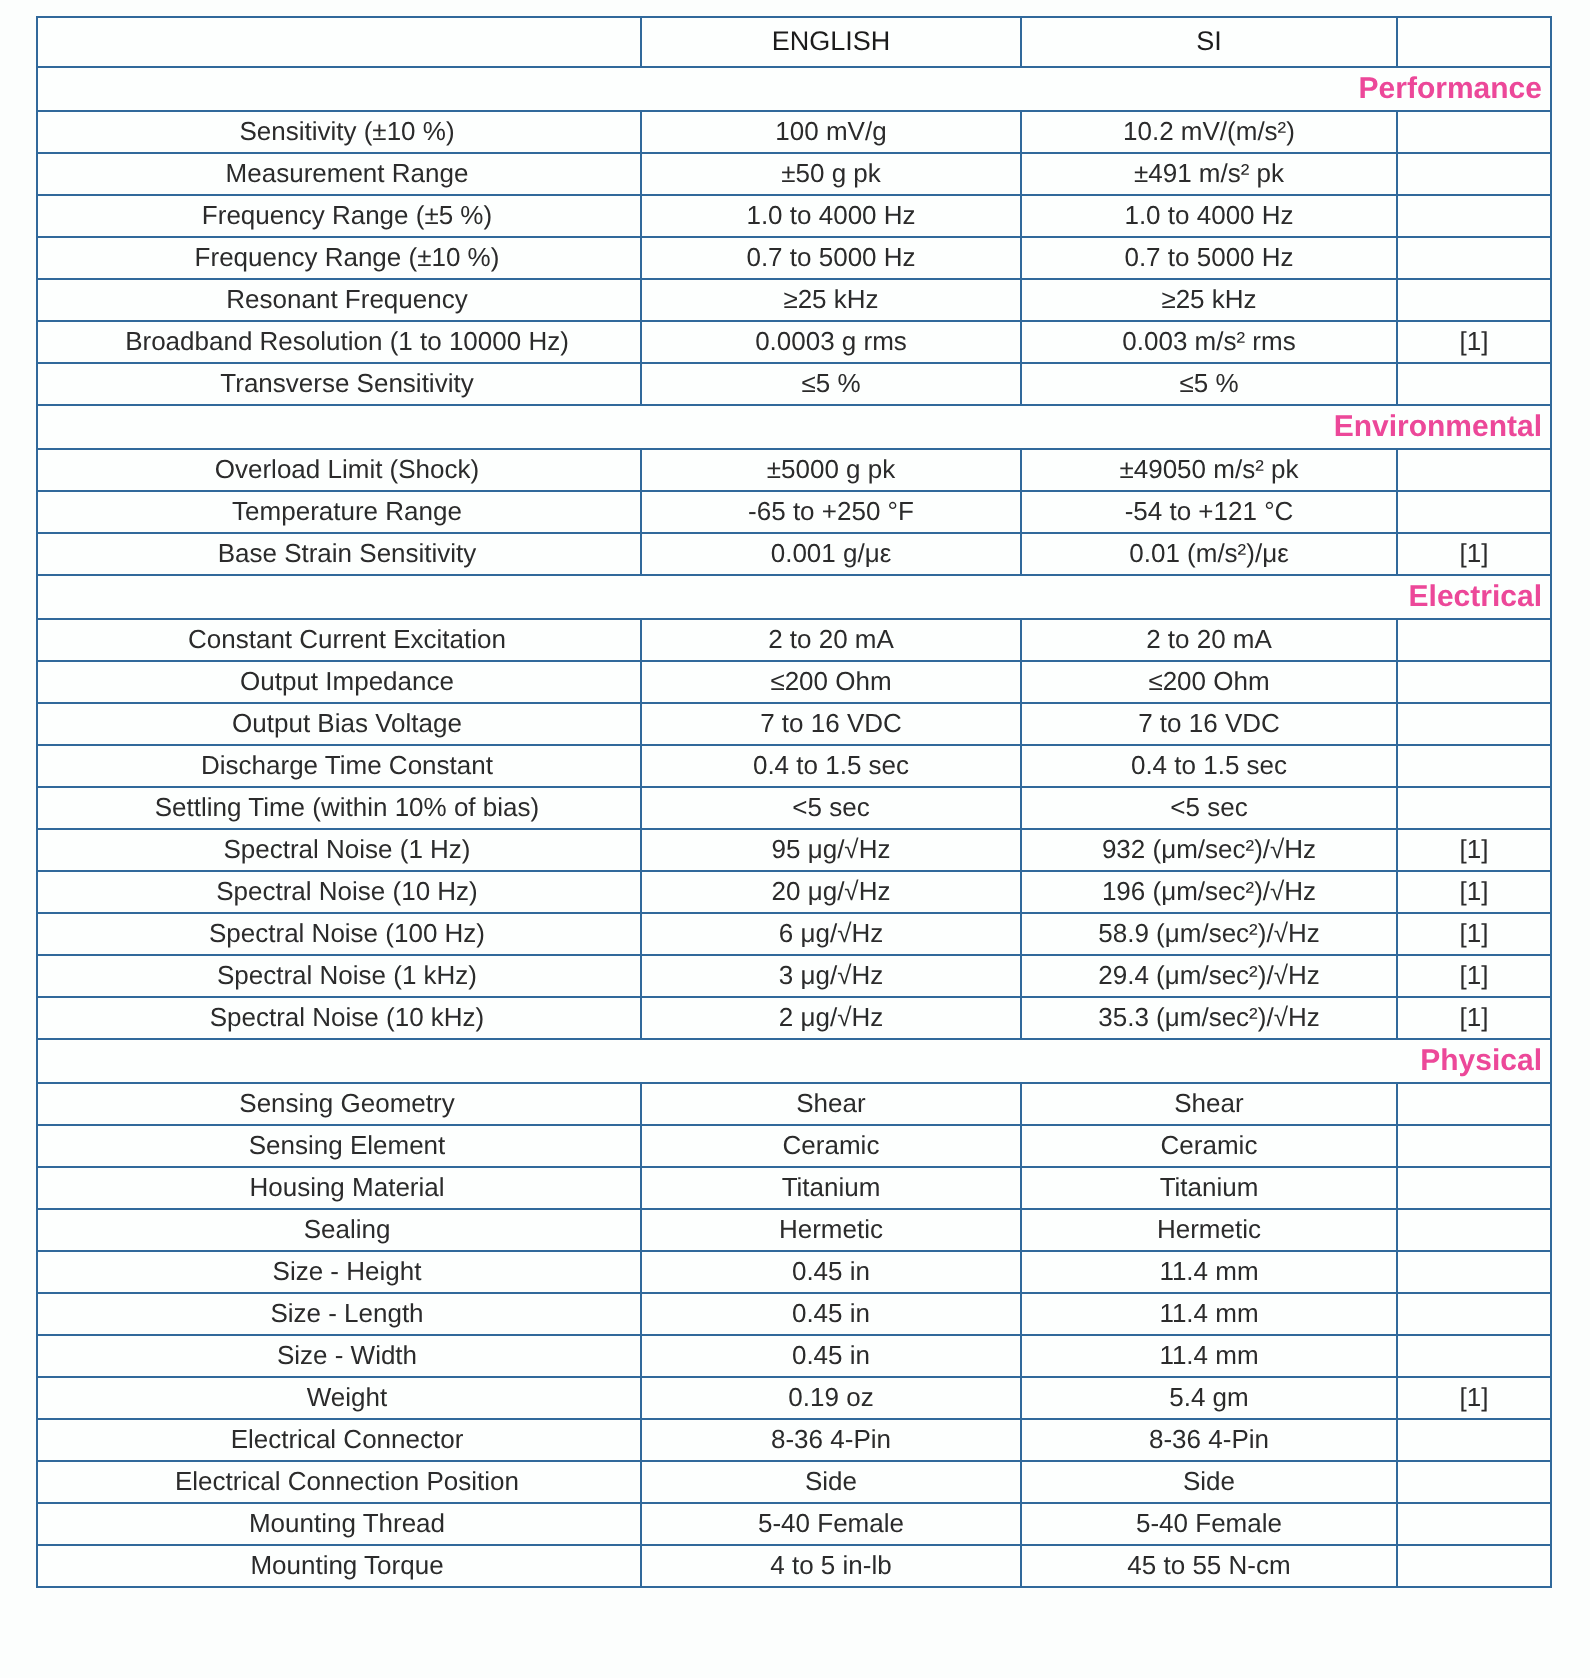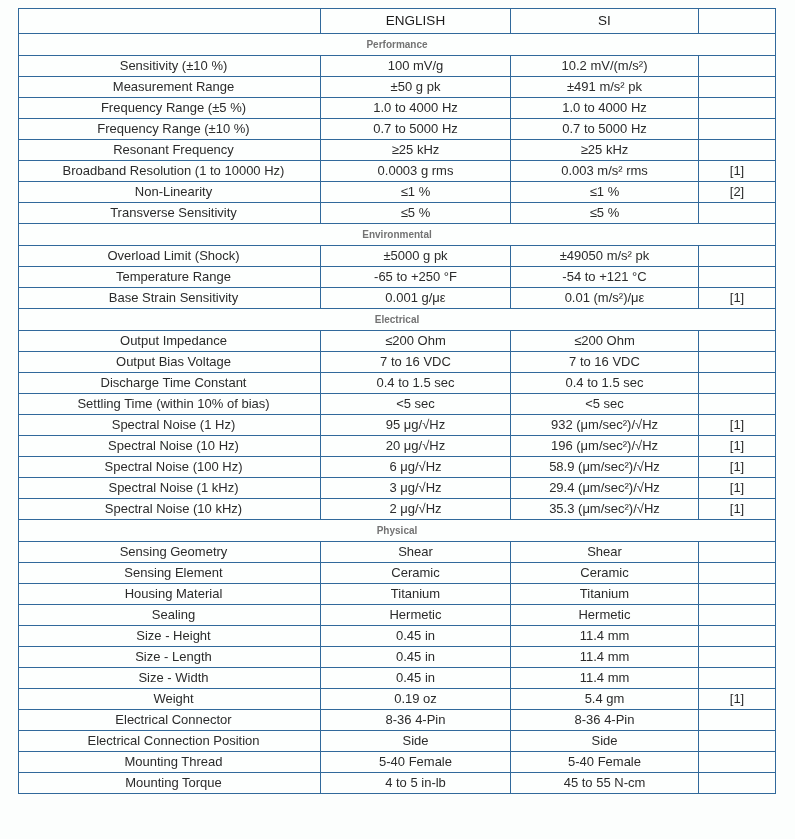--- a/index.html
+++ b/index.html
@@ -35,25 +35,25 @@
   col.c-note   { width: 77px; }
   .spec-table th {
     font-weight: normal;
     text-align: center;
     padding: 4px 4px;
     color: #1c1c1c;
     font-size: 13.5px;
   }
   td.section-cell {
     font-weight: bold;
-    font-size: 10px;
+    font-size: 15px;
     line-height: 17px;
-    color: #737373;
+    color: #ec4899;
     padding: 2px 4px;
-    text-align: center;
+    text-align: right;
   }
   td.label-cell {
     text-align: center;
     padding-left: 14px;
   }
   td.value-cell, td.note-cell {
     text-align: center;
   }
 </style>
 </head>
@@ -110,26 +110,20 @@
           <td class="value-cell">≥25 kHz</td>
           <td class="note-cell"></td>
         </tr>
         <tr>
           <td class="label-cell">Broadband Resolution (1 to 10000 Hz)</td>
           <td class="value-cell">0.0003 g rms</td>
           <td class="value-cell">0.003 m/s² rms</td>
           <td class="note-cell">[1]</td>
         </tr>
         <tr>
-          <td class="label-cell">Non-Linearity</td>
-          <td class="value-cell">≤1 %</td>
-          <td class="value-cell">≤1 %</td>
-          <td class="note-cell">[2]</td>
-        </tr>
-        <tr>
           <td class="label-cell">Transverse Sensitivity</td>
           <td class="value-cell">≤5 %</td>
           <td class="value-cell">≤5 %</td>
           <td class="note-cell"></td>
         </tr>
         <tr>
           <td colspan="4" class="section-cell">Environmental</td>
         </tr>
         <tr>
           <td class="label-cell">Overload Limit (Shock)</td>
@@ -144,20 +138,26 @@
           <td class="note-cell"></td>
         </tr>
         <tr>
           <td class="label-cell">Base Strain Sensitivity</td>
           <td class="value-cell">0.001 g/με</td>
           <td class="value-cell">0.01 (m/s²)/με</td>
           <td class="note-cell">[1]</td>
         </tr>
         <tr>
           <td colspan="4" class="section-cell">Electrical</td>
+        </tr>
+        <tr>
+          <td class="label-cell">Constant Current Excitation</td>
+          <td class="value-cell">2 to 20 mA</td>
+          <td class="value-cell">2 to 20 mA</td>
+          <td class="note-cell"></td>
         </tr>
         <tr>
           <td class="label-cell">Output Impedance</td>
           <td class="value-cell">≤200 Ohm</td>
           <td class="value-cell">≤200 Ohm</td>
           <td class="note-cell"></td>
         </tr>
         <tr>
           <td class="label-cell">Output Bias Voltage</td>
           <td class="value-cell">7 to 16 VDC</td>

